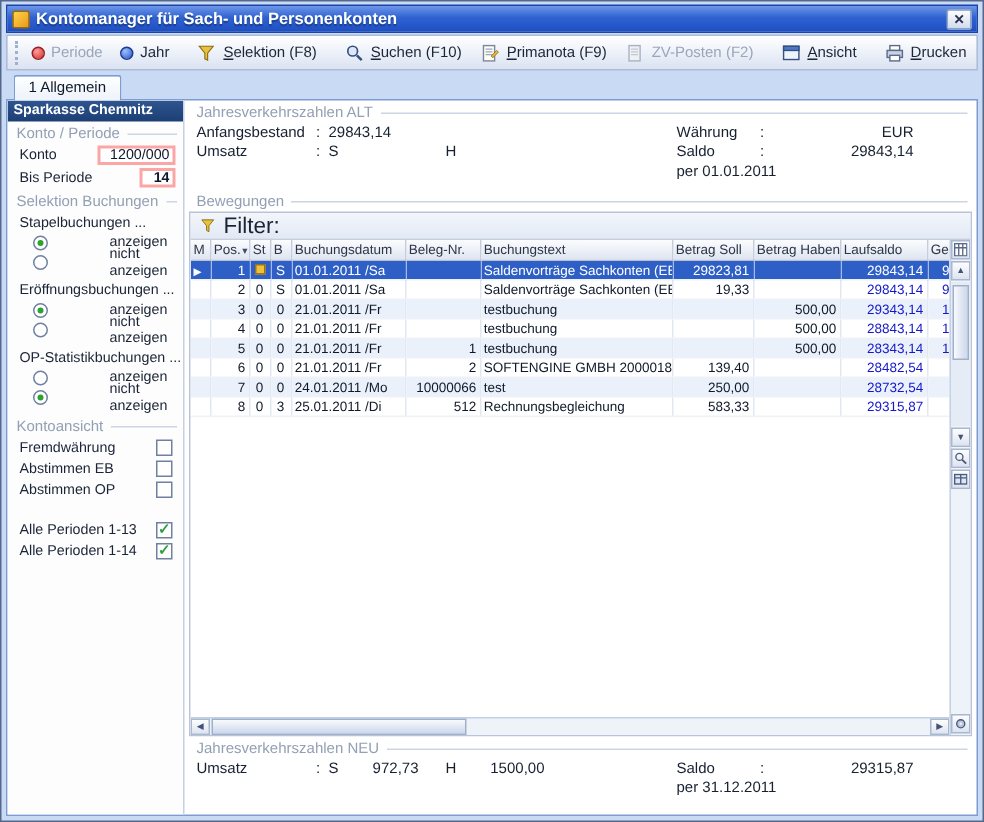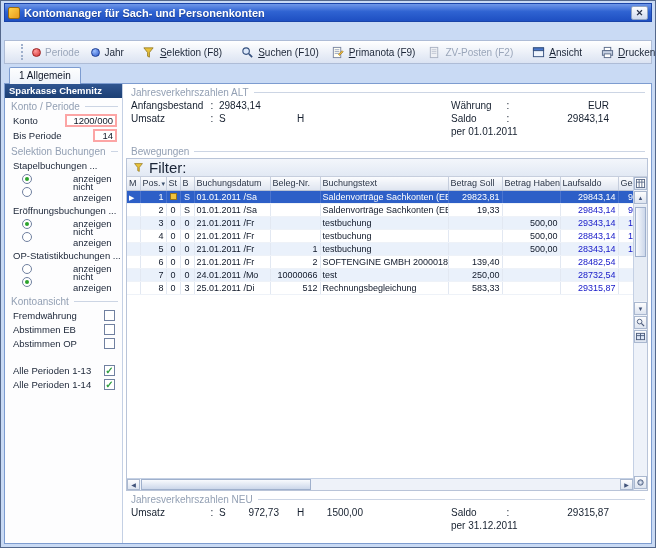--- a/index.html
+++ b/index.html
@@ -8,21 +8,21 @@
 
   .window{width:656px;height:548px;border:1px solid #54688c;background:#c9daf4;padding:2px 3px 3px 3px;display:flex;flex-direction:column;}
 
   
   .titlebar{flex:0 0 19px;background:linear-gradient(180deg,#6f97e8 0%,#2f63d2 45%,#1e4fc2 100%);display:flex;align-items:center;padding:0 3px;border:1px solid #1a44a8;}
   .app-icon{width:12px;height:12px;margin-right:4px;background:linear-gradient(135deg,#ffd24a,#e89b1c);border:1px solid #9a6a10;border-radius:2px;flex:0 0 12px;}
   .title-text{color:#fff;font-size:11px;font-weight:bold;flex:1;white-space:nowrap;overflow:hidden;text-shadow:0 1px 1px rgba(0,0,0,.35);}
   .close-btn{width:17px;height:14px;background:linear-gradient(#fdfdfe,#cfdaef);border:1px solid #8fa3c4;border-radius:2px;font-size:9px;line-height:12px;text-align:center;color:#26304a;font-weight:bold;cursor:default;}
 
   
-  .toolbar{flex:0 0 24px;margin-top:18px;background:linear-gradient(#ffffff,#dbe3f2);border:1px solid #aebcd6;display:flex;align-items:center;padding:0 15px;}
+  .toolbar{flex:0 0 24px;margin-top:1px;background:linear-gradient(#ffffff,#dbe3f2);border:1px solid #aebcd6;display:flex;align-items:center;padding:0 4px;}
   .tb-grip{width:4px;height:16px;margin:0 3px 0 1px;border-left:2px dotted #9fb0cc;}
   .tb-btn{display:flex;align-items:center;gap:4px;padding:2px 5px;font-size:10px;color:#1c2638;border:1px solid transparent;border-radius:2px;white-space:nowrap;}
   .tb-btn.disabled .tb-label{color:#9aa6ba;}
   .tb-sep{width:1px;height:16px;background:#aab8d0;margin:0 3px;}
   .dot{width:9px;height:9px;border-radius:50%;display:inline-block;flex:0 0 9px;}
   .dot.red{background:radial-gradient(circle at 35% 30%,#ff9c9c,#d23030);border:1px solid #9c2020;}
   .dot.blue{background:radial-gradient(circle at 35% 30%,#9cc0ff,#2c58c8);border:1px solid #1c3c94;}
   .tb-ico{width:14px;height:14px;display:flex;align-items:center;justify-content:center;flex:0 0 14px;}
 
   
@@ -33,21 +33,21 @@
   
   .sidebar{flex:0 0 118px;border-right:1px solid #c4d0e4;display:flex;flex-direction:column;background:#fdfdfe;overflow:hidden;}
   .bank-header{height:14px;background:linear-gradient(#2f5590,#1c3f74);color:#fff;font-size:9.5px;font-weight:bold;padding:1px 4px;white-space:nowrap;overflow:hidden;}
   .section-header{display:flex;align-items:center;padding:3px 4px 1px 6px;height:15px;}
   .sh-text{font-size:10px;color:#93a0b4;white-space:nowrap;margin-right:5px;}
   .section-header::after{content:"";flex:1;height:1px;background:#ccd5e4;}
   .field-row{display:flex;align-items:center;padding:1px 5px 1px 8px;font-size:9.5px;color:#1a2436;height:15px;}
   .field-row .flab{flex:1;white-space:nowrap;}
   .field{border:2px solid #fca5a5;background:#fff;height:13px;font-size:9.5px;font-family:"Liberation Sans",sans-serif;padding:0 2px;text-align:right;color:#101828;}
   .field.konto{width:52px;}
-  .field.periode{width:24px;}
+  .field.periode{width:24px;font-weight:bold;}
   .group-label{padding:2px 0 1px 8px;font-size:9.5px;color:#1a2436;white-space:nowrap;}
   .radio-group{margin-bottom:5px;}
   .radio-row{display:flex;align-items:center;padding:1px 0 1px 17px;font-size:9.5px;color:#1a2436;height:13px;gap:36px;}
   .radio{width:10px;height:10px;border-radius:50%;border:1px solid #7080a0;background:#fff;display:inline-block;position:relative;margin-right:5px;flex:0 0 10px;}
   .radio.on::after{content:"";position:absolute;left:2px;top:2px;width:4px;height:4px;border-radius:50%;background:#2ca32c;}
   .check-row{display:flex;align-items:center;justify-content:space-between;padding:1px 7px 1px 8px;font-size:9.5px;height:14px;color:#1a2436;}
   .check-row.gap-after{margin-bottom:13px;}
   .checkbox{width:11px;height:11px;border:1px solid #7080a0;background:#fff;font-size:10px;line-height:9px;text-align:center;color:#2f9e3f;font-weight:bold;flex:0 0 11px;}
 
   

